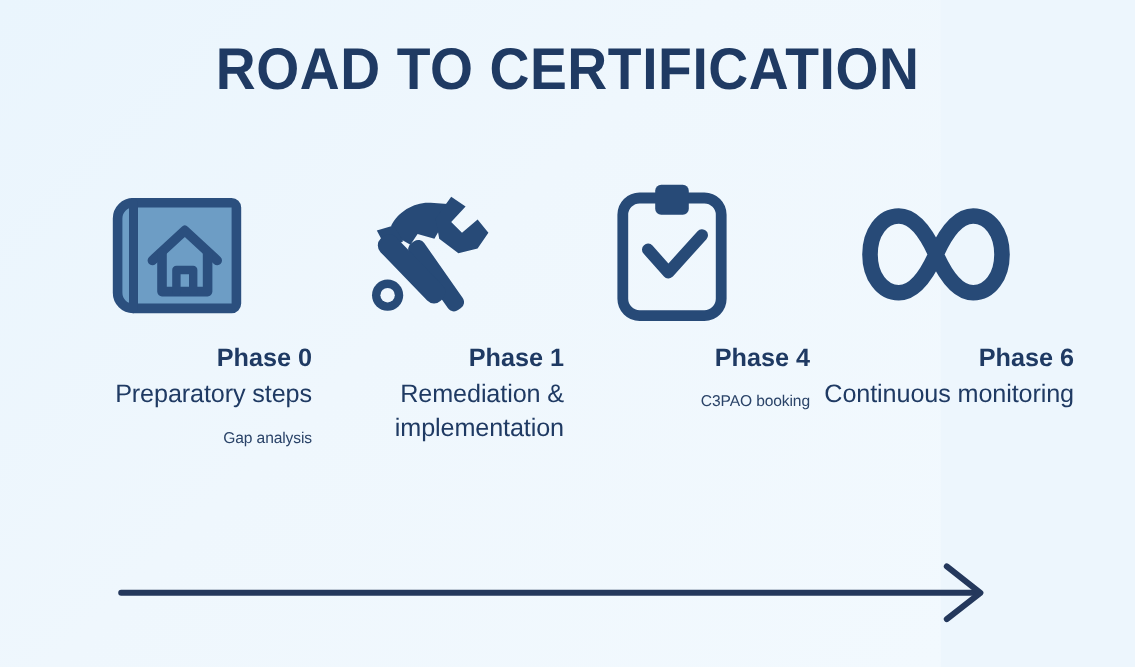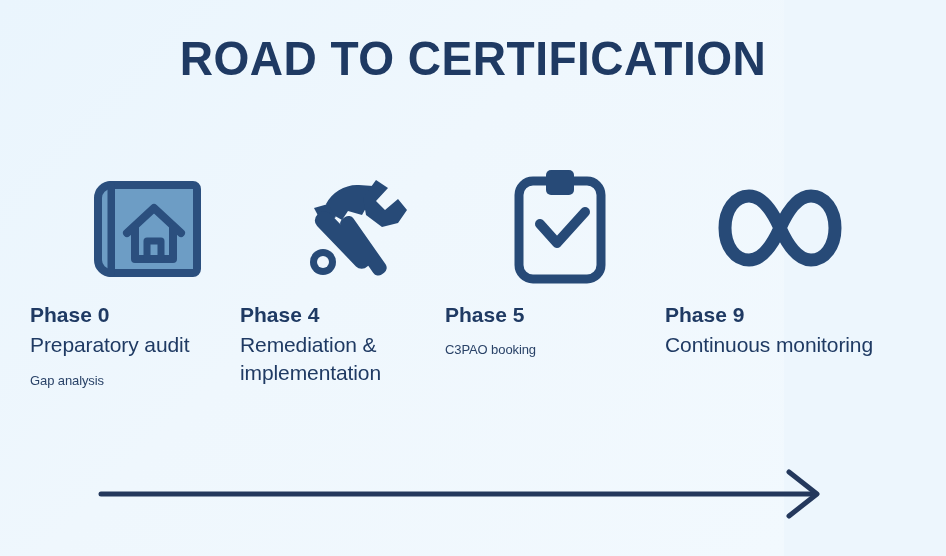--- a/index.html
+++ b/index.html
@@ -44,23 +44,23 @@
   .phases {
     position: absolute;
     top: 148px;
     left: 0;
     width: 946px;
     height: 300px;
   }
 
   .phase {
     position: absolute;
-    top: 16px;
+    top: 0;
     width: 230px;
-    text-align: left;
+    text-align: right;
   }
   .phase.p0 { left: 30px; }
   .phase.p1 { left: 240px; }
   .phase.p2 { left: 445px; }
   .phase.p3 { left: 665px; }
 
   .icon-wrap {
     height: 128px;
     display: flex;
     align-items: center;
@@ -121,21 +121,21 @@
           <path d="M30 16 V104" fill="none" stroke="#2b4f7e" stroke-width="7" stroke-linecap="round"></path>
 
           <path d="M46 64 L73 39 L100 64" fill="none" stroke="#2b4f7e" stroke-width="8" stroke-linecap="round" stroke-linejoin="round"></path>
 
           <path d="M54 58 V90 H92 V58" fill="none" stroke="#2b4f7e" stroke-width="8" stroke-linecap="round" stroke-linejoin="round"></path>
 
           <path d="M66 90 V72 H80 V90" fill="none" stroke="#2b4f7e" stroke-width="7" stroke-linecap="round" stroke-linejoin="round"></path>
         </svg>
       </div>
       <div class="phase-title">Phase 0</div>
-      <div class="phase-desc">Preparatory audit</div>
+      <div class="phase-desc">Preparatory steps</div>
       <div class="phase-caption">Gap analysis</div>
     </div>
 
     <div class="phase p1">
       <div class="icon-wrap">
         <svg width="130" height="120" viewBox="0 0 130 120" aria-hidden="true">
           <g fill="#274a77">
 
             <path d="M36 36 c6 -12 20 -20 33 -19 l14 1 -3 15 -8 14 -14 -4 -6 9 -12 -7 Z"></path>
 
@@ -145,54 +145,54 @@
 
             <rect x="44" y="36" width="18" height="72" rx="8" transform="rotate(-44 53 72)"></rect>
 
             <circle cx="33" cy="94" r="13"></circle>
             <circle cx="33" cy="94" r="6" fill="#eef6fd"></circle>
 
             <path d="M86 12 l12 8 -12 13 9 9 13 -11 9 11 -9 13 -16 4 -16 -12 -3 -17 Z"></path>
           </g>
         </svg>
       </div>
+      <div class="phase-title">Phase 1</div>
+      <div class="phase-desc">Remediation &amp; implementation</div>
+    </div>
+
+    <div class="phase p2">
+      <div class="icon-wrap">
+        <svg width="106" height="122" viewBox="0 0 106 122" aria-hidden="true">
+
+          <rect x="12" y="14" width="82" height="98" rx="14" fill="none" stroke="#274a77" stroke-width="9"></rect>
+
+          <rect x="39" y="3" width="28" height="25" rx="5" fill="#274a77"></rect>
+
+          <path d="M33 57 L50 76 L78 45" fill="none" stroke="#274a77" stroke-width="10" stroke-linecap="round" stroke-linejoin="round"></path>
+        </svg>
+      </div>
       <div class="phase-title">Phase 4</div>
-      <div class="phase-desc">Remediation &amp; implementation</div>
-    </div>
-
-    <div class="phase p2">
-      <div class="icon-wrap">
-        <svg width="106" height="122" viewBox="0 0 106 122" aria-hidden="true">
-
-          <rect x="12" y="14" width="82" height="98" rx="14" fill="none" stroke="#274a77" stroke-width="9"></rect>
-
-          <rect x="39" y="3" width="28" height="25" rx="5" fill="#274a77"></rect>
-
-          <path d="M33 57 L50 76 L78 45" fill="none" stroke="#274a77" stroke-width="10" stroke-linecap="round" stroke-linejoin="round"></path>
-        </svg>
-      </div>
-      <div class="phase-title">Phase 5</div>
       <div class="phase-caption">C3PAO booking</div>
     </div>
 
     <div class="phase p3">
       <div class="icon-wrap">
         <svg width="134" height="96" viewBox="0 0 134 96" aria-hidden="true">
           <path d="M67 48
                    C58 28 48 16 36 16
                    C22 16 12 30 12 48
                    C12 66 22 80 36 80
                    C48 80 58 68 67 48
                    C76 28 86 16 98 16
                    C112 16 122 30 122 48
                    C122 66 112 80 98 80
                    C86 80 76 68 67 48 Z" fill="none" stroke="#274a77" stroke-width="13" stroke-linejoin="round"></path>
         </svg>
       </div>
-      <div class="phase-title">Phase 9</div>
+      <div class="phase-title">Phase 6</div>
       <div class="phase-desc">Continuous monitoring</div>
 
     </div>
 
   </div>
 
   <div class="arrow">
     <svg width="740" height="56" viewBox="0 0 740 56" aria-hidden="true">
       <g>
         <line x1="6" y1="28" x2="716" y2="28" stroke="#24385c" stroke-width="5" stroke-linecap="round"></line>

